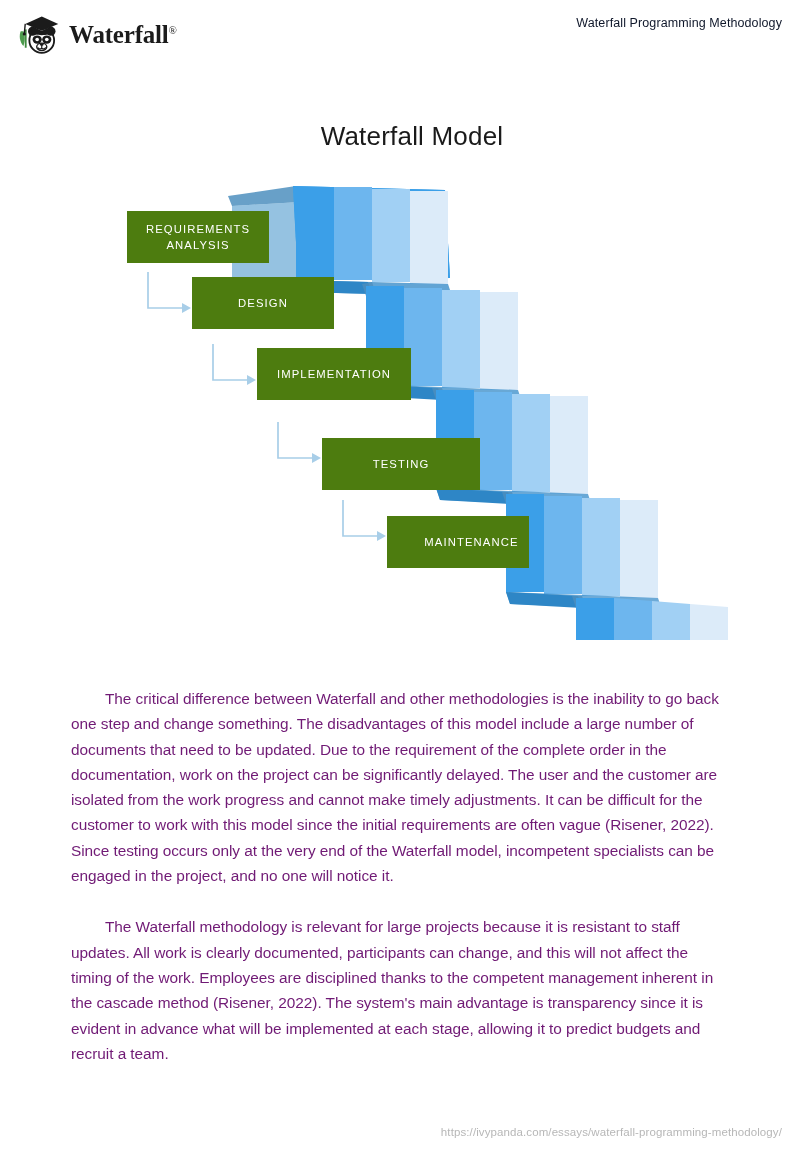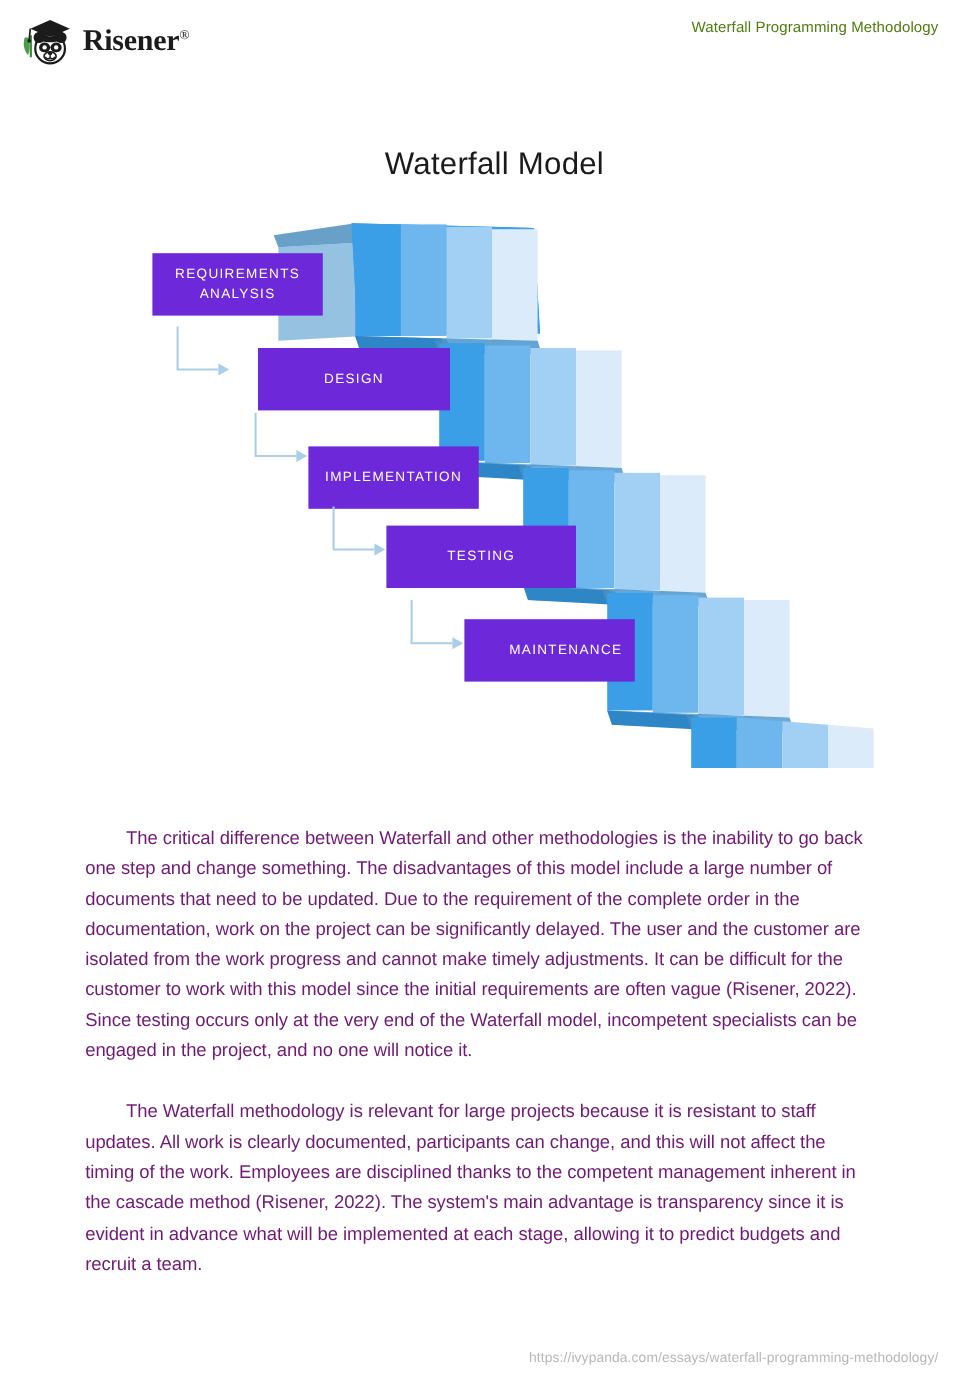--- a/index.html
+++ b/index.html
@@ -52,21 +52,21 @@
     font-size: 11px;
     vertical-align: super;
     font-weight: normal;
     color: #1b1b1b;
   }
   .header-title {
     position: absolute;
     right: 18px;
     top: 16px;
     font-size: 12.5px;
-    color: #4d7c0f;
+    color: #0f172a;
     letter-spacing: 0.1px;
     white-space: nowrap;
   }
 
   
   .doc-title {
     position: absolute;
     top: 104px;
     left: 12px;
     width: 800px;
@@ -82,21 +82,21 @@
     position: absolute;
     top: 160px;
     left: 100px;
     width: 640px;
     height: 480px;
   }
   .figure svg { display: block; }
 
   .stage-box {
     position: absolute;
-    background: #6d28d9;
+    background: #4d7c0f;
     display: flex;
     align-items: center;
     justify-content: center;
     text-align: center;
     color: #ffffff;
     font-size: 11.3px;
     letter-spacing: 1.1px;
     line-height: 1.45;
     font-family: "Liberation Sans", sans-serif;
   }
@@ -159,21 +159,21 @@
 
       <ellipse cx="56" cy="76" rx="11" ry="8" fill="#ffffff" stroke="#1b1b1b" stroke-width="3"></ellipse>
       <ellipse cx="56" cy="71" rx="4" ry="3" fill="#1b1b1b"></ellipse>
       <path d="M56 74 L56 79 M56 79 C52 82 49 80 48 78 M56 79 C60 82 63 80 64 78" stroke="#1b1b1b" stroke-width="2.6" fill="none" stroke-linecap="round"></path>
 
       <path d="M20 26 L56 10 L92 26 L56 41 Z" fill="#1b1b1b"></path>
       <path d="M33 31 L33 46 C40 52 72 52 79 46 L79 31 L56 41 Z" fill="#1b1b1b"></path>
       <path d="M20 26 L18 46" stroke="#1b1b1b" stroke-width="3" fill="none"></path>
       <circle cx="18" cy="48" r="3.4" fill="#1b1b1b"></circle>
     </svg>
-    <span class="brand-text"><span>Risener</span><span class="brand-reg">®</span></span>
+    <span class="brand-text"><span>Waterfall</span><span class="brand-reg">®</span></span>
   </div>
 
   <div class="header-title">Waterfall Programming Methodology</div>
 </div>
 
 <h1 class="doc-title">Waterfall Model</h1>
 
 <div class="figure">
 
   <svg width="640" height="480" viewBox="0 0 640 480">
@@ -231,25 +231,25 @@
 
   </svg>
 
   <div class="stage-box" style="left:27px; top:51px; width:142px; height:52px;">
     <span>
       <span>REQUIREMENTS</span><br>
       <span>ANALYSIS</span>
     </span>
   </div>
 
-  <div class="stage-box" style="left:92px; top:130px; width:160px; height:52px;margin-left:23px;">
+  <div class="stage-box" style="left:92px; top:117px; width:142px; height:52px;">
     <span>DESIGN</span>
   </div>
 
-  <div class="stage-box" style="left:157px; top:212px; width:142px; height:52px;">
+  <div class="stage-box" style="left:157px; top:188px; width:154px; height:52px;">
     <span>IMPLEMENTATION</span>
   </div>
 
   <div class="stage-box" style="left:222px; top:278px; width:158px; height:52px;">
     <span>TESTING</span>
   </div>
 
   <div class="stage-box" style="left:287px; top:356px; width:142px; height:52px;padding-left:27px;">
     <span>MAINTENANCE</span>
   </div>

